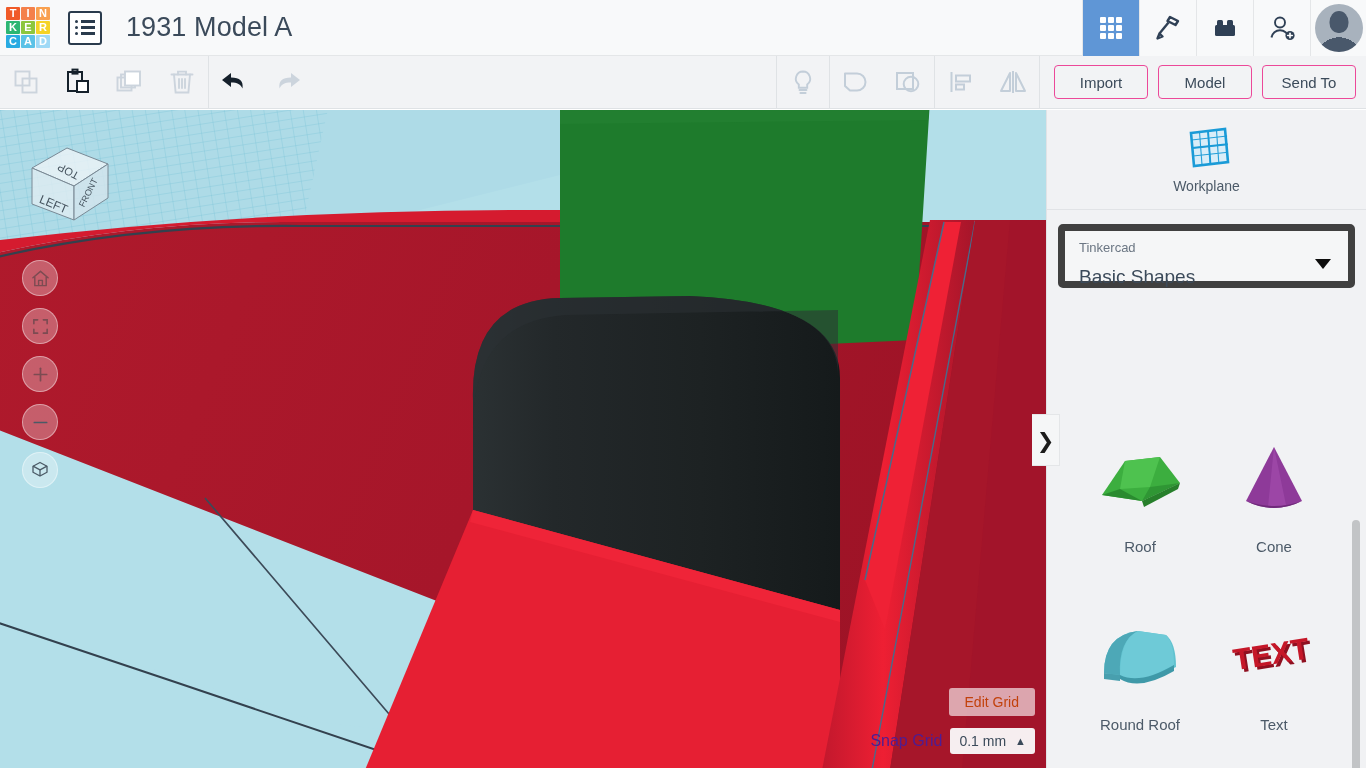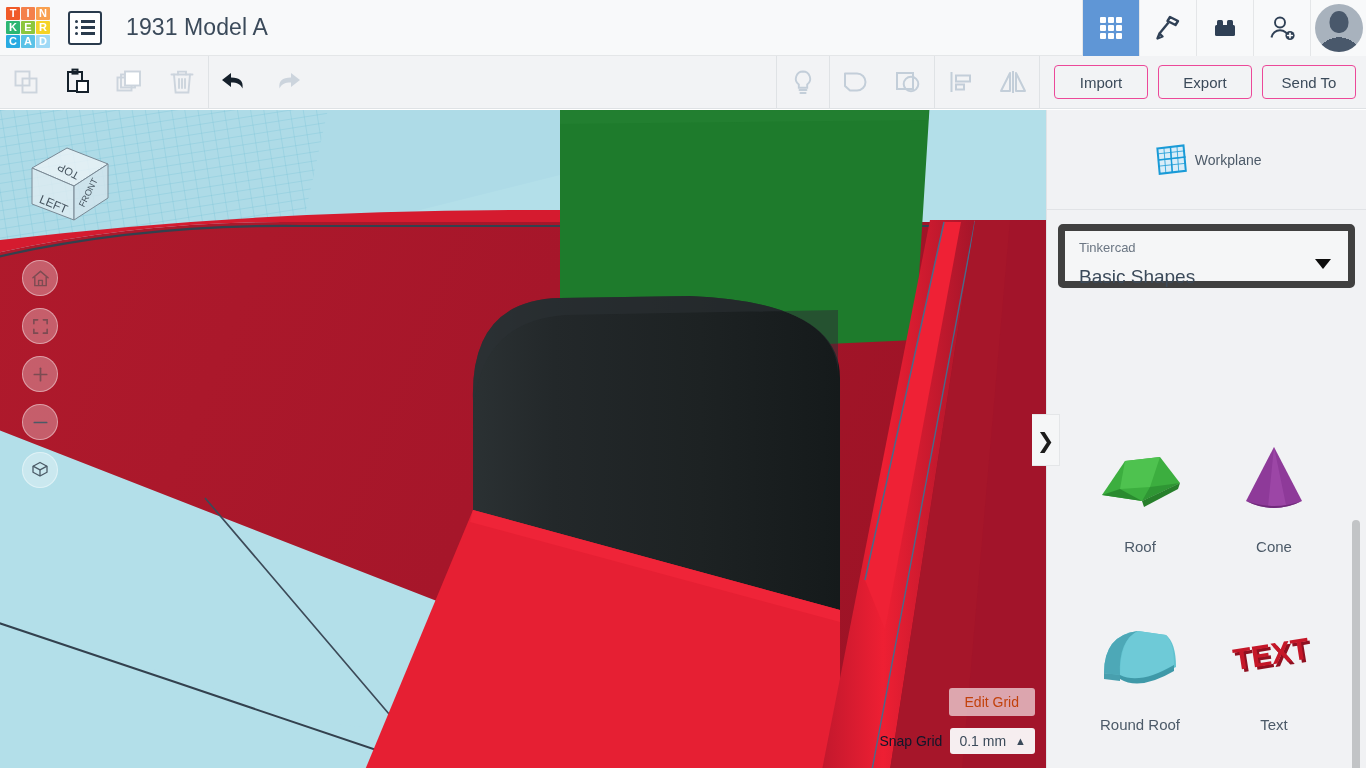--- a/index.html
+++ b/index.html
@@ -47,21 +47,21 @@
     justify-content: center; gap: 3px;
     padding: 0 5px;
     background: #fff;
     cursor: pointer;
   }
   .mi-row { display: flex; align-items: center; gap: 3px; }
   .mi-dot { width: 3px; height: 3px; background: #2a3b4d; border-radius: 50%; }
   .mi-bar { flex: 1; height: 3px; background: #2a3b4d; }
   #design-title {
     margin-left: 24px;
-    font-size: 23px;
+    font-size: 27px;
     color: #3b4a5a;
     letter-spacing: .1px;
   }
   #header-spacer { flex: 1; }
   .hdr-icon-btn {
     width: 57px; height: 56px;
     display: flex; align-items: center; justify-content: center;
     border-left: 1px solid #e4e6e8;
     cursor: pointer;
     background: #f8f9fa;
@@ -146,21 +146,21 @@
     background: rgba(255,255,255,.62);
     border-radius: 3px;
     color: #c2410c; font-size: 14px;
     display: flex; align-items: center; justify-content: center;
     cursor: pointer;
   }
   #snap-row {
     position: absolute; right: 11px; bottom: 14px;
     display: flex; align-items: center; gap: 8px;
   }
-  #snap-label { color: #0f172a; font-size: 14px; }
+  #snap-label { color: #4c1d95; font-size: 16px; }
   #snap-select {
     height: 26px; padding: 0 9px;
     background: #f6eef0; border-radius: 3px;
     color: #3b4a5a; font-size: 14px;
     display: flex; align-items: center; gap: 9px;
     cursor: pointer;
     text-align: center;
   }
 
   #panel-toggle {
@@ -182,21 +182,21 @@
     overflow: hidden;
   }
   #panel-tools {
     height: 100px;
     display: flex; align-items: center; justify-content: space-around;
     border-bottom: 1px solid #e1e3e6;
     padding: 0 26px;
   }
   .panel-tool {
     width: 110px;
-    display: flex; align-items: center; gap: 8px;
+    display: flex; flex-direction: column; align-items: center; gap: 8px;
     cursor: pointer;
   }
   .panel-tool-label { color: #4c5a68; font-size: 14px; }
 
   #shape-select {
     margin: 14px 11px 0 11px;
     height: 64px;
     background: #f5f6f7;
     border: 7px solid #404040;
     border-radius: 5px;
@@ -448,21 +448,21 @@
           <path d="M17 4 V26"></path>
           <path d="M20 6 V24 H29 Z"></path>
         </g>
       </svg>
     </div>
 
     <div class="tb-sep"></div>
 
     <div style="width:14px"></div>
     <div class="tb-text-btn">Import</div>
-    <div class="tb-text-btn">Export</div>
+    <div class="tb-text-btn">Model</div>
     <div class="tb-text-btn">Send To</div>
   </div>
 
   <div id="viewport">
 
     <svg id="scene" viewBox="0 0 1046 658" preserveAspectRatio="none">
       <defs>
         <pattern id="gridpat" width="13" height="9" patternUnits="userSpaceOnUse" patternTransform="rotate(-9)">
           <path d="M0 0 H13 M0 0 V9" stroke="#77c2d6" stroke-width="0.7" fill="none"></path>
         </pattern>

